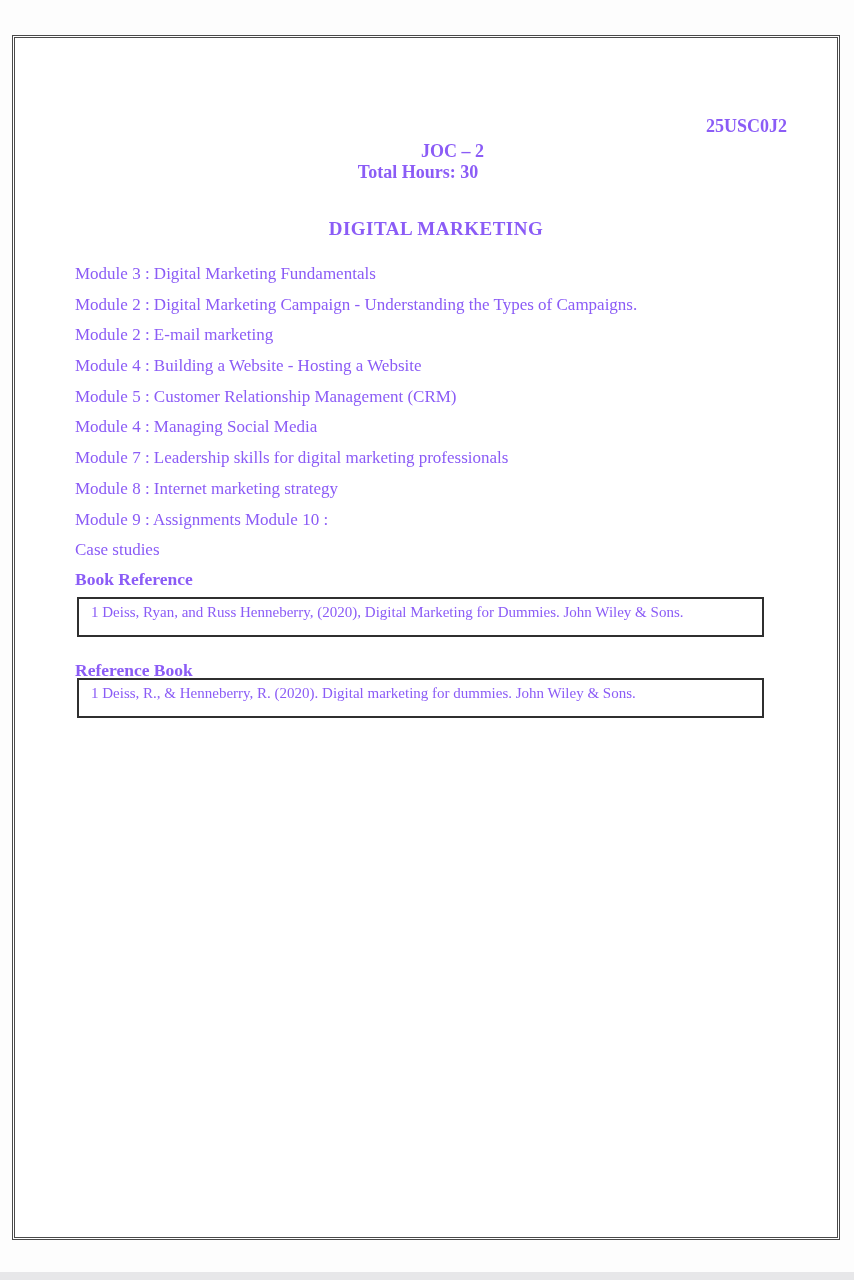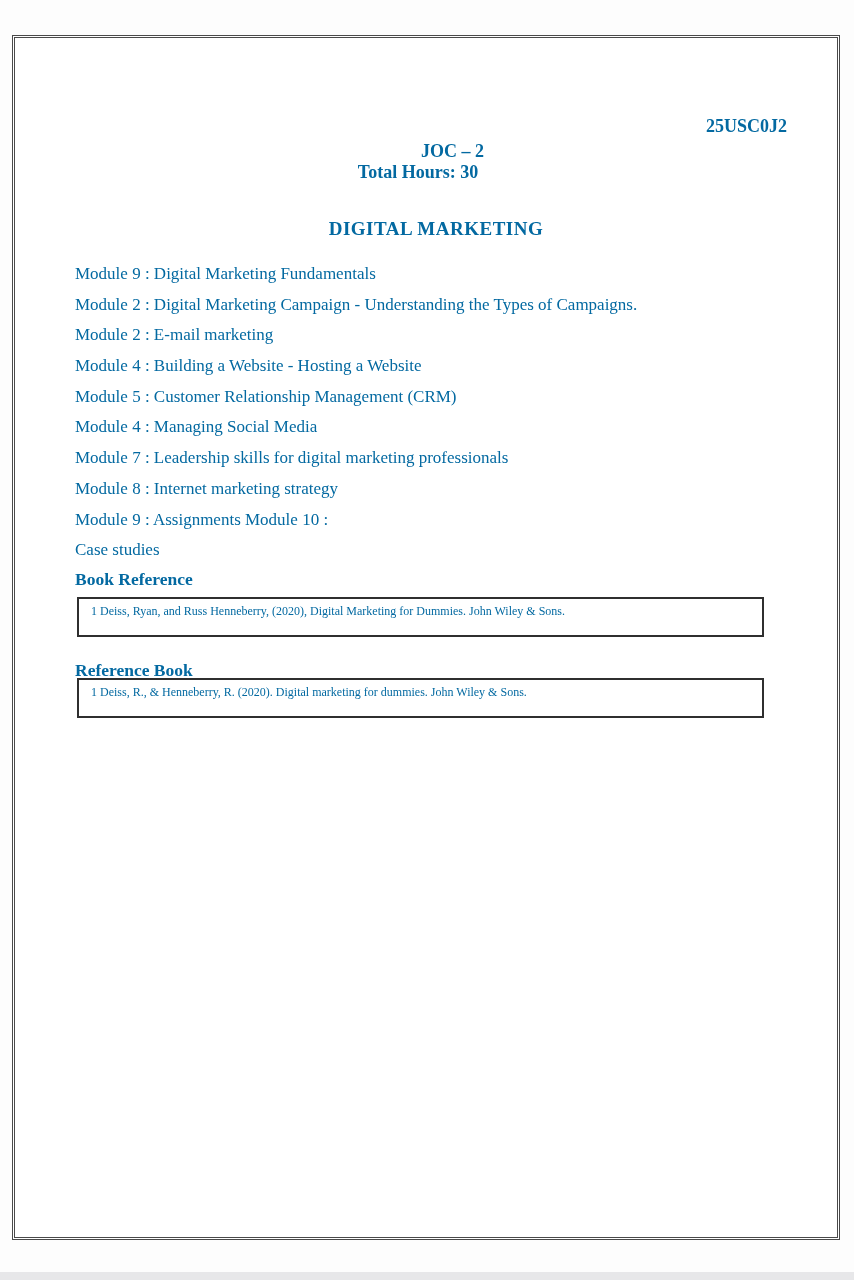--- a/index.html
+++ b/index.html
@@ -19,21 +19,21 @@
     position: absolute;
     left: 12px;
     top: 35px;
     width: 828px;
     height: 1205px;
     background: #ffffff;
     border: 3px double #4a4a4a;
     box-sizing: border-box;
   }
   .txt {
-    color: #0369a1;
+    color: #8b5cf6;
     font-size: 17px;
     white-space: nowrap;
   }
   .bold { font-weight: bold; text-align: center; }
 
   .course-code {
     position: absolute;
     top: 78px;
     left: 0;
     right: 50px;
@@ -84,21 +84,21 @@
     position: absolute;
     left: 62px;
     width: 687px;
     height: 40px;
     border: 2px solid #2f2f2f;
     box-sizing: border-box;
     background: #ffffff;
   }
   .ref-box .entry {
     padding: 5px 16px 0 12px;
-    font-size: 12px;
+    font-size: 15px;
   }
   .box1 { top: 559px; }
   .box2 { top: 640px; }
 
   .bottom-strip {
     position: absolute;
     left: 0;
     top: 1272px;
     width: 854px;
     height: 8px;
@@ -110,21 +110,21 @@
 
 <div class="screen">
   <div class="page-frame">
 
     <div class="txt bold course-code">25USC0J2</div>
     <div class="txt bold joc">JOC – 2</div>
     <div class="txt bold total-hours">Total Hours: 30</div>
     <div class="txt bold doc-title">DIGITAL MARKETING</div>
 
     <div class="modules">
-      <div class="txt module-line">Module 9 : Digital Marketing Fundamentals</div>
+      <div class="txt module-line">Module 3 : Digital Marketing Fundamentals</div>
       <div class="txt module-line">Module 2 : Digital Marketing Campaign - Understanding the Types of Campaigns.</div>
       <div class="txt module-line">Module 2 :  E-mail marketing</div>
       <div class="txt module-line">Module 4 : Building a Website - Hosting a Website</div>
       <div class="txt module-line">Module 5 : Customer Relationship Management (CRM)</div>
       <div class="txt module-line">Module 4 : Managing Social Media</div>
       <div class="txt module-line">Module 7 : Leadership skills for digital marketing professionals</div>
       <div class="txt module-line">Module 8 : Internet marketing strategy</div>
       <div class="txt module-line">Module 9 : Assignments Module 10 :</div>
       <div class="txt module-line">Case studies</div>
     </div>

